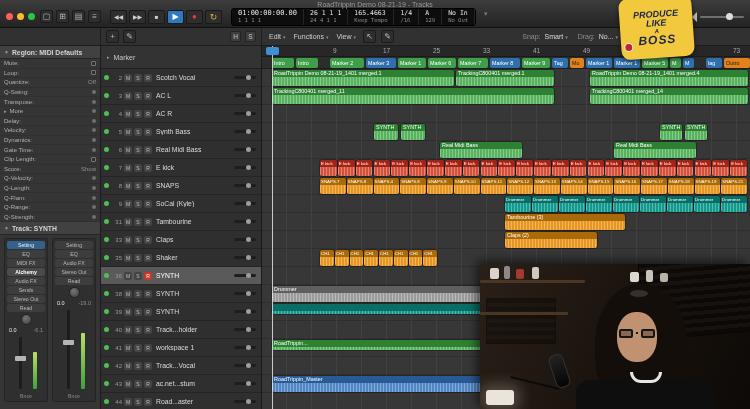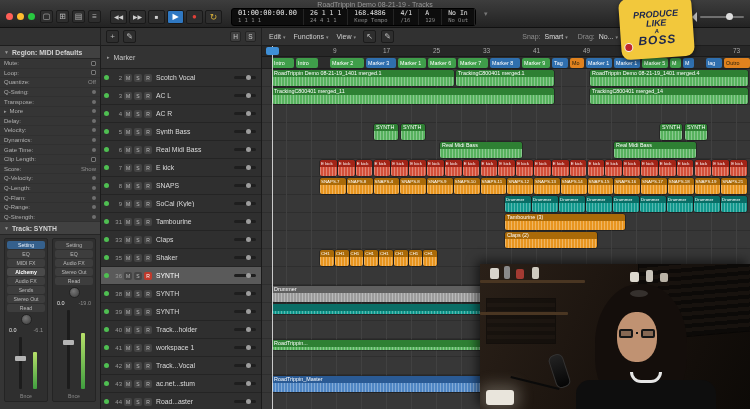--- a/index.html
+++ b/index.html
@@ -178,25 +178,25 @@
   <div class="lcd">
       <div class="lcd-seg">
         <div class="lcd-top big">01:00:00:00.00</div>
         <div class="lcd-bot">1 1 1 1</div>
       </div>
       <div class="lcd-seg">
         <div class="lcd-top">26 1 1 1</div>
         <div class="lcd-bot">24 4 1 1</div>
       </div>
       <div class="lcd-seg">
-        <div class="lcd-top">168.4886</div>
+        <div class="lcd-top">165.4663</div>
         <div class="lcd-bot">Keep Tempo</div>
       </div>
       <div class="lcd-seg">
-        <div class="lcd-top">4/1</div>
+        <div class="lcd-top">1/4</div>
         <div class="lcd-bot">/16</div>
       </div>
       <div class="lcd-seg">
         <div class="lcd-top">A</div>
         <div class="lcd-bot">129</div>
       </div>
       <div class="lcd-seg">
         <div class="lcd-top">No In</div>
         <div class="lcd-bot">No Out</div>
       </div>

